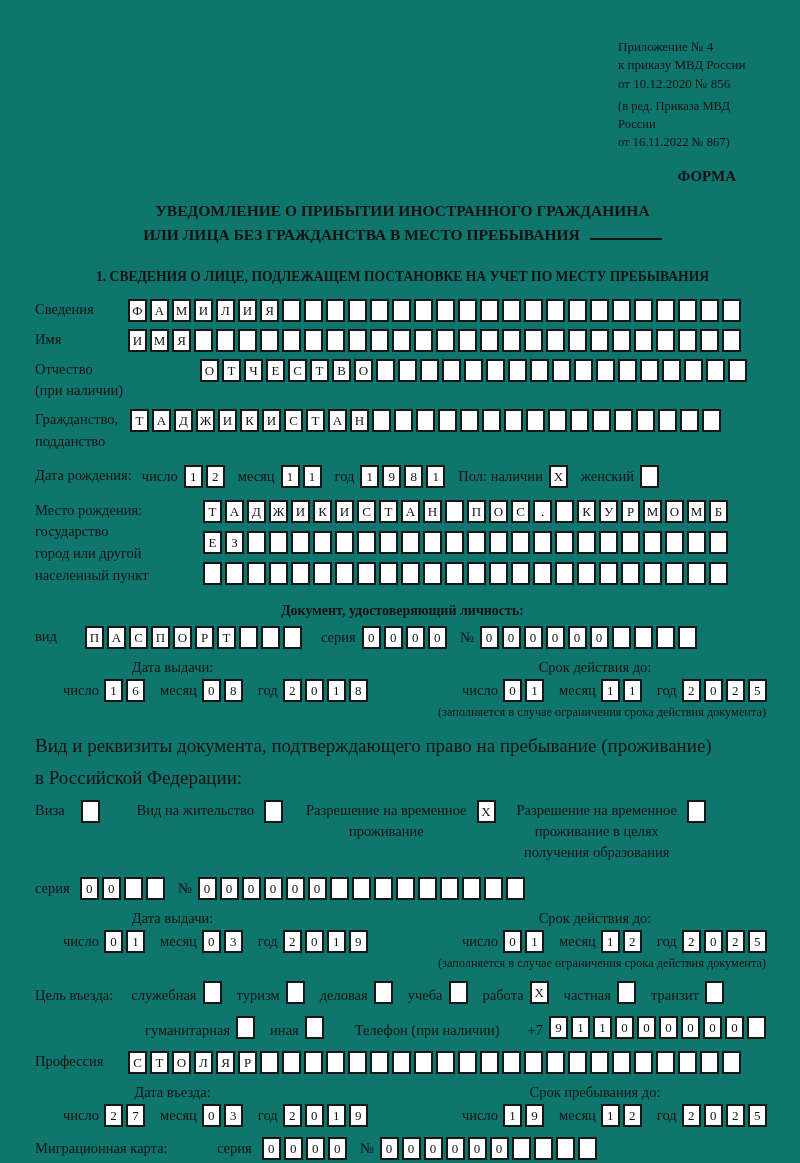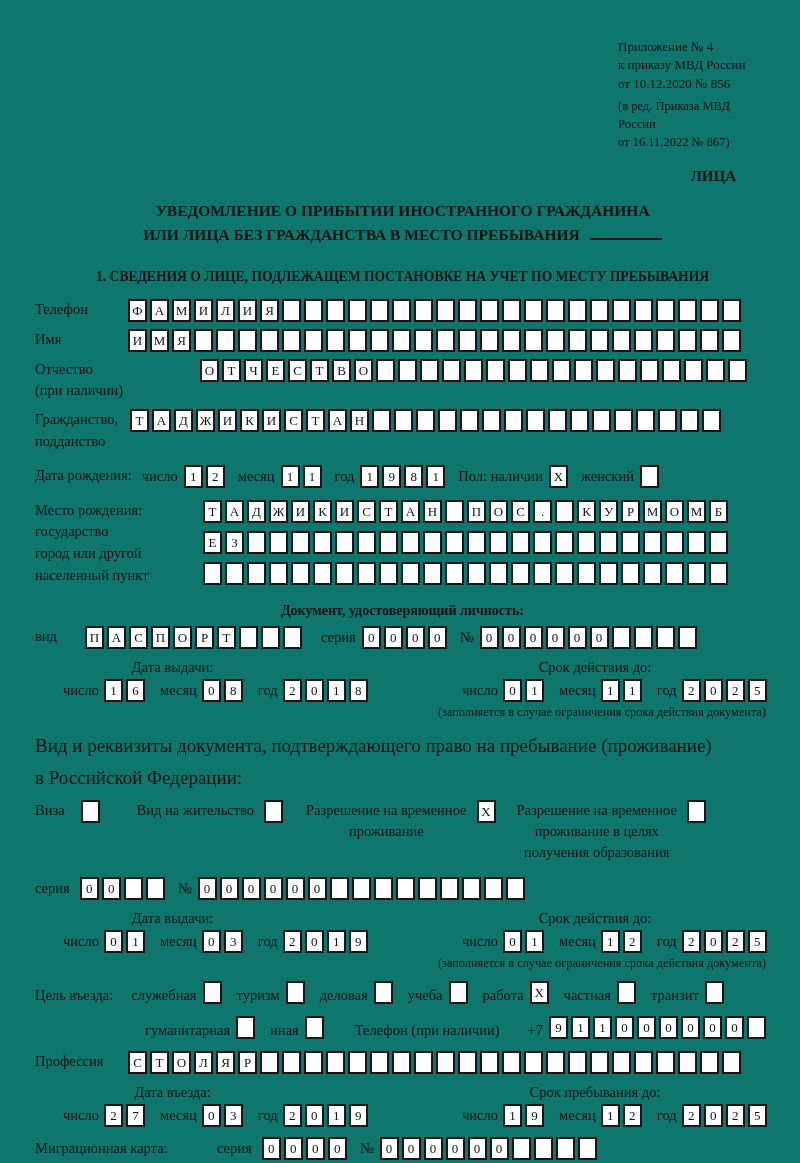--- a/index.html
+++ b/index.html
@@ -63,33 +63,33 @@
   <div class="hdr">
     <div>Приложение № 4</div>
     <div>к приказу МВД России</div>
     <div>от 10.12.2020 № 856</div>
     <div class="hdr-sub">
       <div>(в ред. Приказа МВД России</div>
       <div>от 16.11.2022 № 867)</div>
     </div>
   </div>
 
-  <div class="forma">ЛИЦА</div>
+  <div class="forma">ФОРМА</div>
 
   <div class="title">
     <div>УВЕДОМЛЕНИЕ О ПРИБЫТИИ ИНОСТРАННОГО ГРАЖДАНИНА</div>
     <div>
       <span>ИЛИ ЛИЦА БЕЗ ГРАЖДАНСТВА В МЕСТО ПРЕБЫВАНИЯ</span><span class="blank-line"></span>
     </div>
   </div>
 
   <div class="sec">1. СВЕДЕНИЯ О ЛИЦЕ, ПОДЛЕЖАЩЕМ ПОСТАНОВКЕ НА УЧЕТ ПО МЕСТУ ПРЕБЫВАНИЯ</div>
 
   <div class="row">
-    <div class="lbl w93">Телефон</div>
+    <div class="lbl w93">Сведения</div>
     <div class="cellrow">
         <span class="cell">Ф</span>
         <span class="cell">А</span>
         <span class="cell">М</span>
         <span class="cell">И</span>
         <span class="cell">Л</span>
         <span class="cell">И</span>
         <span class="cell">Я</span>
         <span class="cell"></span>
         <span class="cell"></span>

